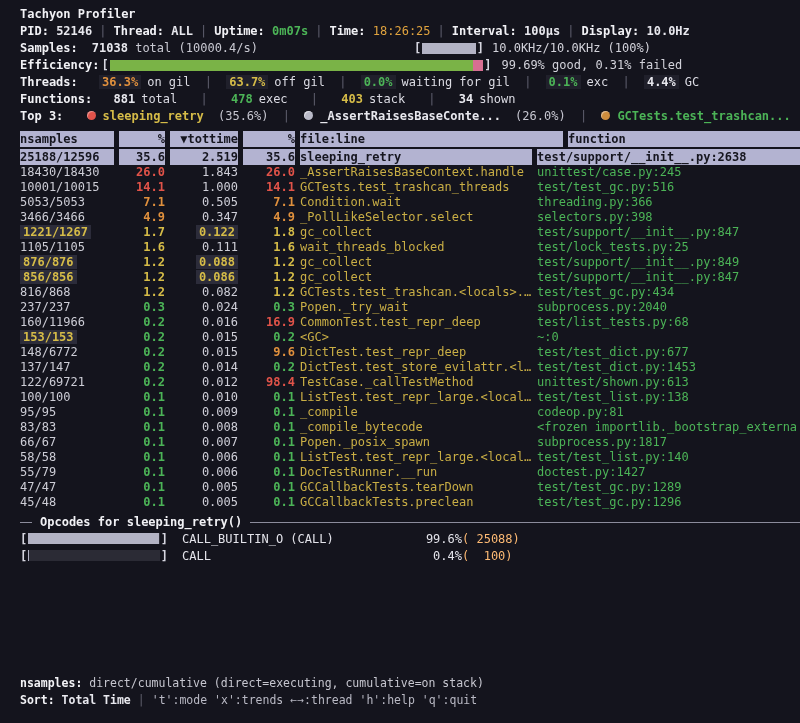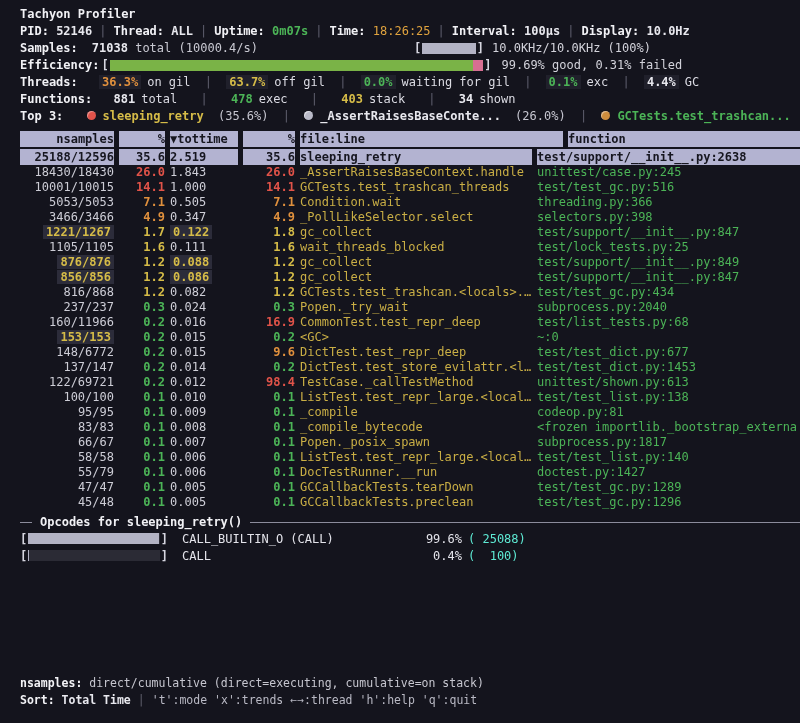--- a/index.html
+++ b/index.html
@@ -45,41 +45,41 @@
   .medal-1{background:#e0524a;box-shadow:inset 1px 1px 0 rgba(255,255,255,.35)}
   .medal-2{background:#b9bac8;box-shadow:inset 1px 1px 0 rgba(255,255,255,.5)}
   .medal-3{background:#cf8d3e;box-shadow:inset 1px 1px 0 rgba(255,255,255,.4)}
 
   
   .table{margin-top:6px;font-size:12px}
   .trow{display:flex;column-gap:5px;padding-left:20px;height:15px;line-height:15px;align-items:center}
   .trow.hdr,.trow.sel{height:16px;line-height:16px}
   .trow.hdr{margin-bottom:2px}
   .cell{white-space:pre;overflow:hidden;text-overflow:ellipsis}
-  .c-ns{width:94px;text-align:right;color:#cdcdd6}
+  .c-ns{width:94px;text-align:left;color:#cdcdd6}
   .c-p1{width:46px;text-align:right}
-  .c-tt{width:68px;color:#cfcfd8}
+  .c-tt{width:68px;text-align:right;color:#cfcfd8}
   .c-p2{width:52px;text-align:right}
   .c-fn{width:232px;color:#c9ae45}
   .c-fl{flex:1;color:#4cb457}
   .hdr .cell,.sel .cell{background:#b3b3d1;color:#16161f;font-weight:bold}
   .trendchip{background:#2c2c3a;color:#d6bc48;padding:0 3px;font-weight:bold}
 
   
   .opcodes{margin-top:4px;font-size:12px}
   .op-divider{display:flex;align-items:center;padding-left:20px;height:16px}
   .hrline{height:1px;background:#8c8c9c}
   .hr-short{width:12px}
   .hr-long{flex:1}
   .op-title{padding:0 8px;font-weight:bold;color:#f1f1f5;white-space:pre}
   .op-row{display:flex;align-items:center;padding-left:20px;height:17px}
   .op-bar{width:148px}
   .op-name{margin-left:14px;width:222px;color:#e3e3ea;white-space:pre;overflow:hidden}
   .op-pct{width:58px;text-align:right;color:#e3e3ea}
-  .op-count{margin-left:6px;white-space:pre;color:#5eead4}
+  .op-count{white-space:pre;color:#fdba74}
 
   
   .footer{position:absolute;left:20px;bottom:14px;font-size:11.5px;line-height:17px;color:#c6c6cf;white-space:nowrap}
   .foot-text{color:#c6c6cf}
   .foot-hints{color:#b9b9c4}
   .sort-value{color:#e8e8ee;font-weight:bold}
 </style>
 </head>
 <body>
 

